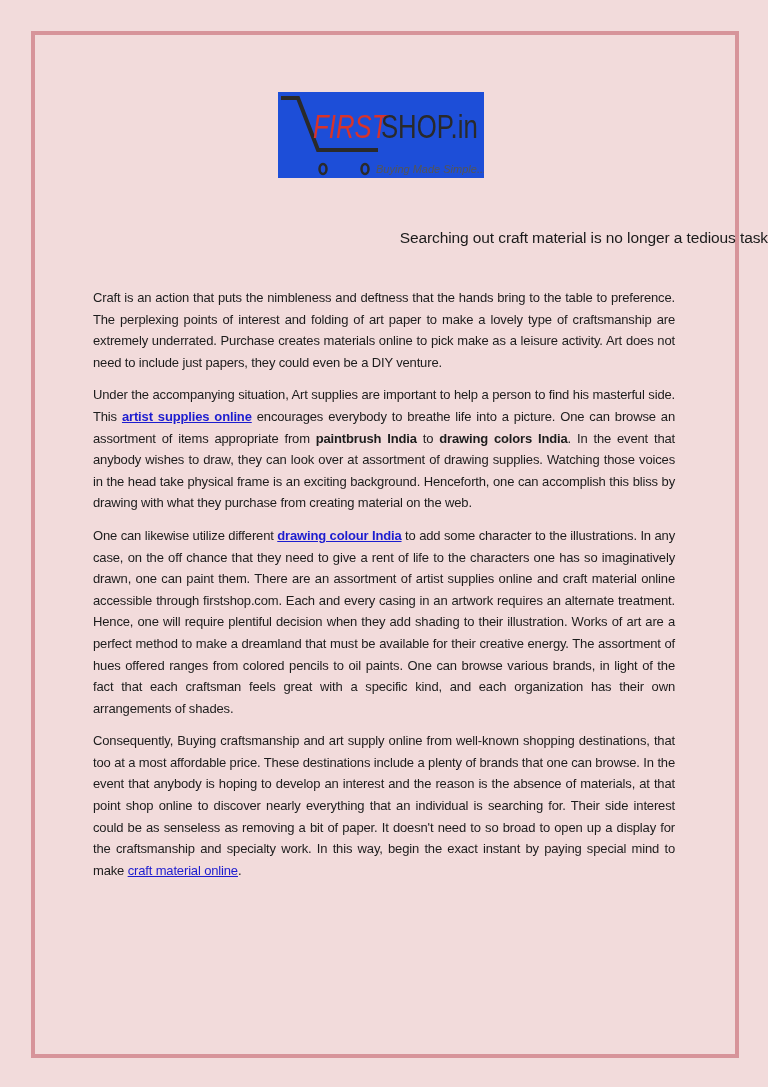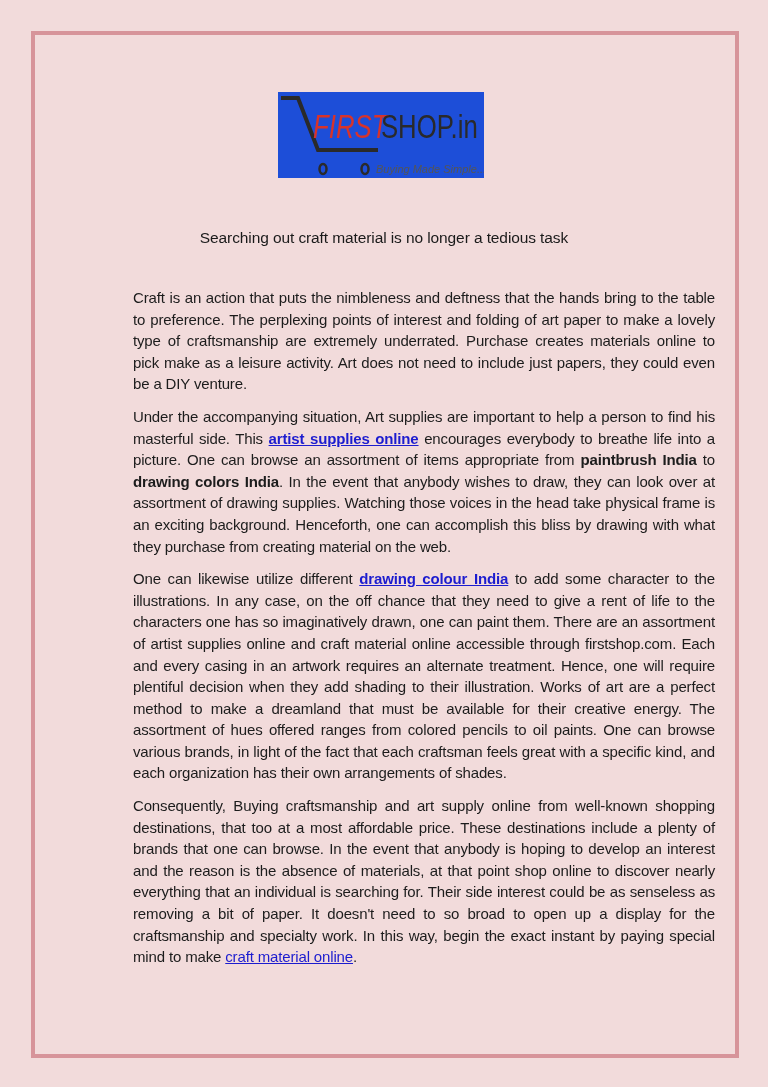--- a/index.html
+++ b/index.html
@@ -21,35 +21,34 @@
     position: absolute;
     left: 278px; top: 92px;
     width: 206px; height: 86px;
     background: #1d4ed8;
   }
   .logo svg { display: block; }
   .title {
     position: absolute;
     left: 0; width: 768px;
     top: 229px;
-    text-align: center;
+    text-align: right;
     font-size: 15.5px;
     color: #1a1a1a;
     letter-spacing: -0.1px;
   }
   .content {
     position: absolute;
     left: 93px; top: 287px;
     width: 582px;
-    font-size: 15px;
+    font-size: 13px;
     line-height: 21.6px;
     color: #1c1c1c;
     text-align: justify;
     letter-spacing: -0.15px;
-    margin-left: 40px;
   }
   .content p { margin: 0 0 11px 0; }
   .content a {
     color: #1c1ccf;
   }
   .content a.bold, .content b { font-weight: bold; }
 </style>
 </head>
 <body>
 

